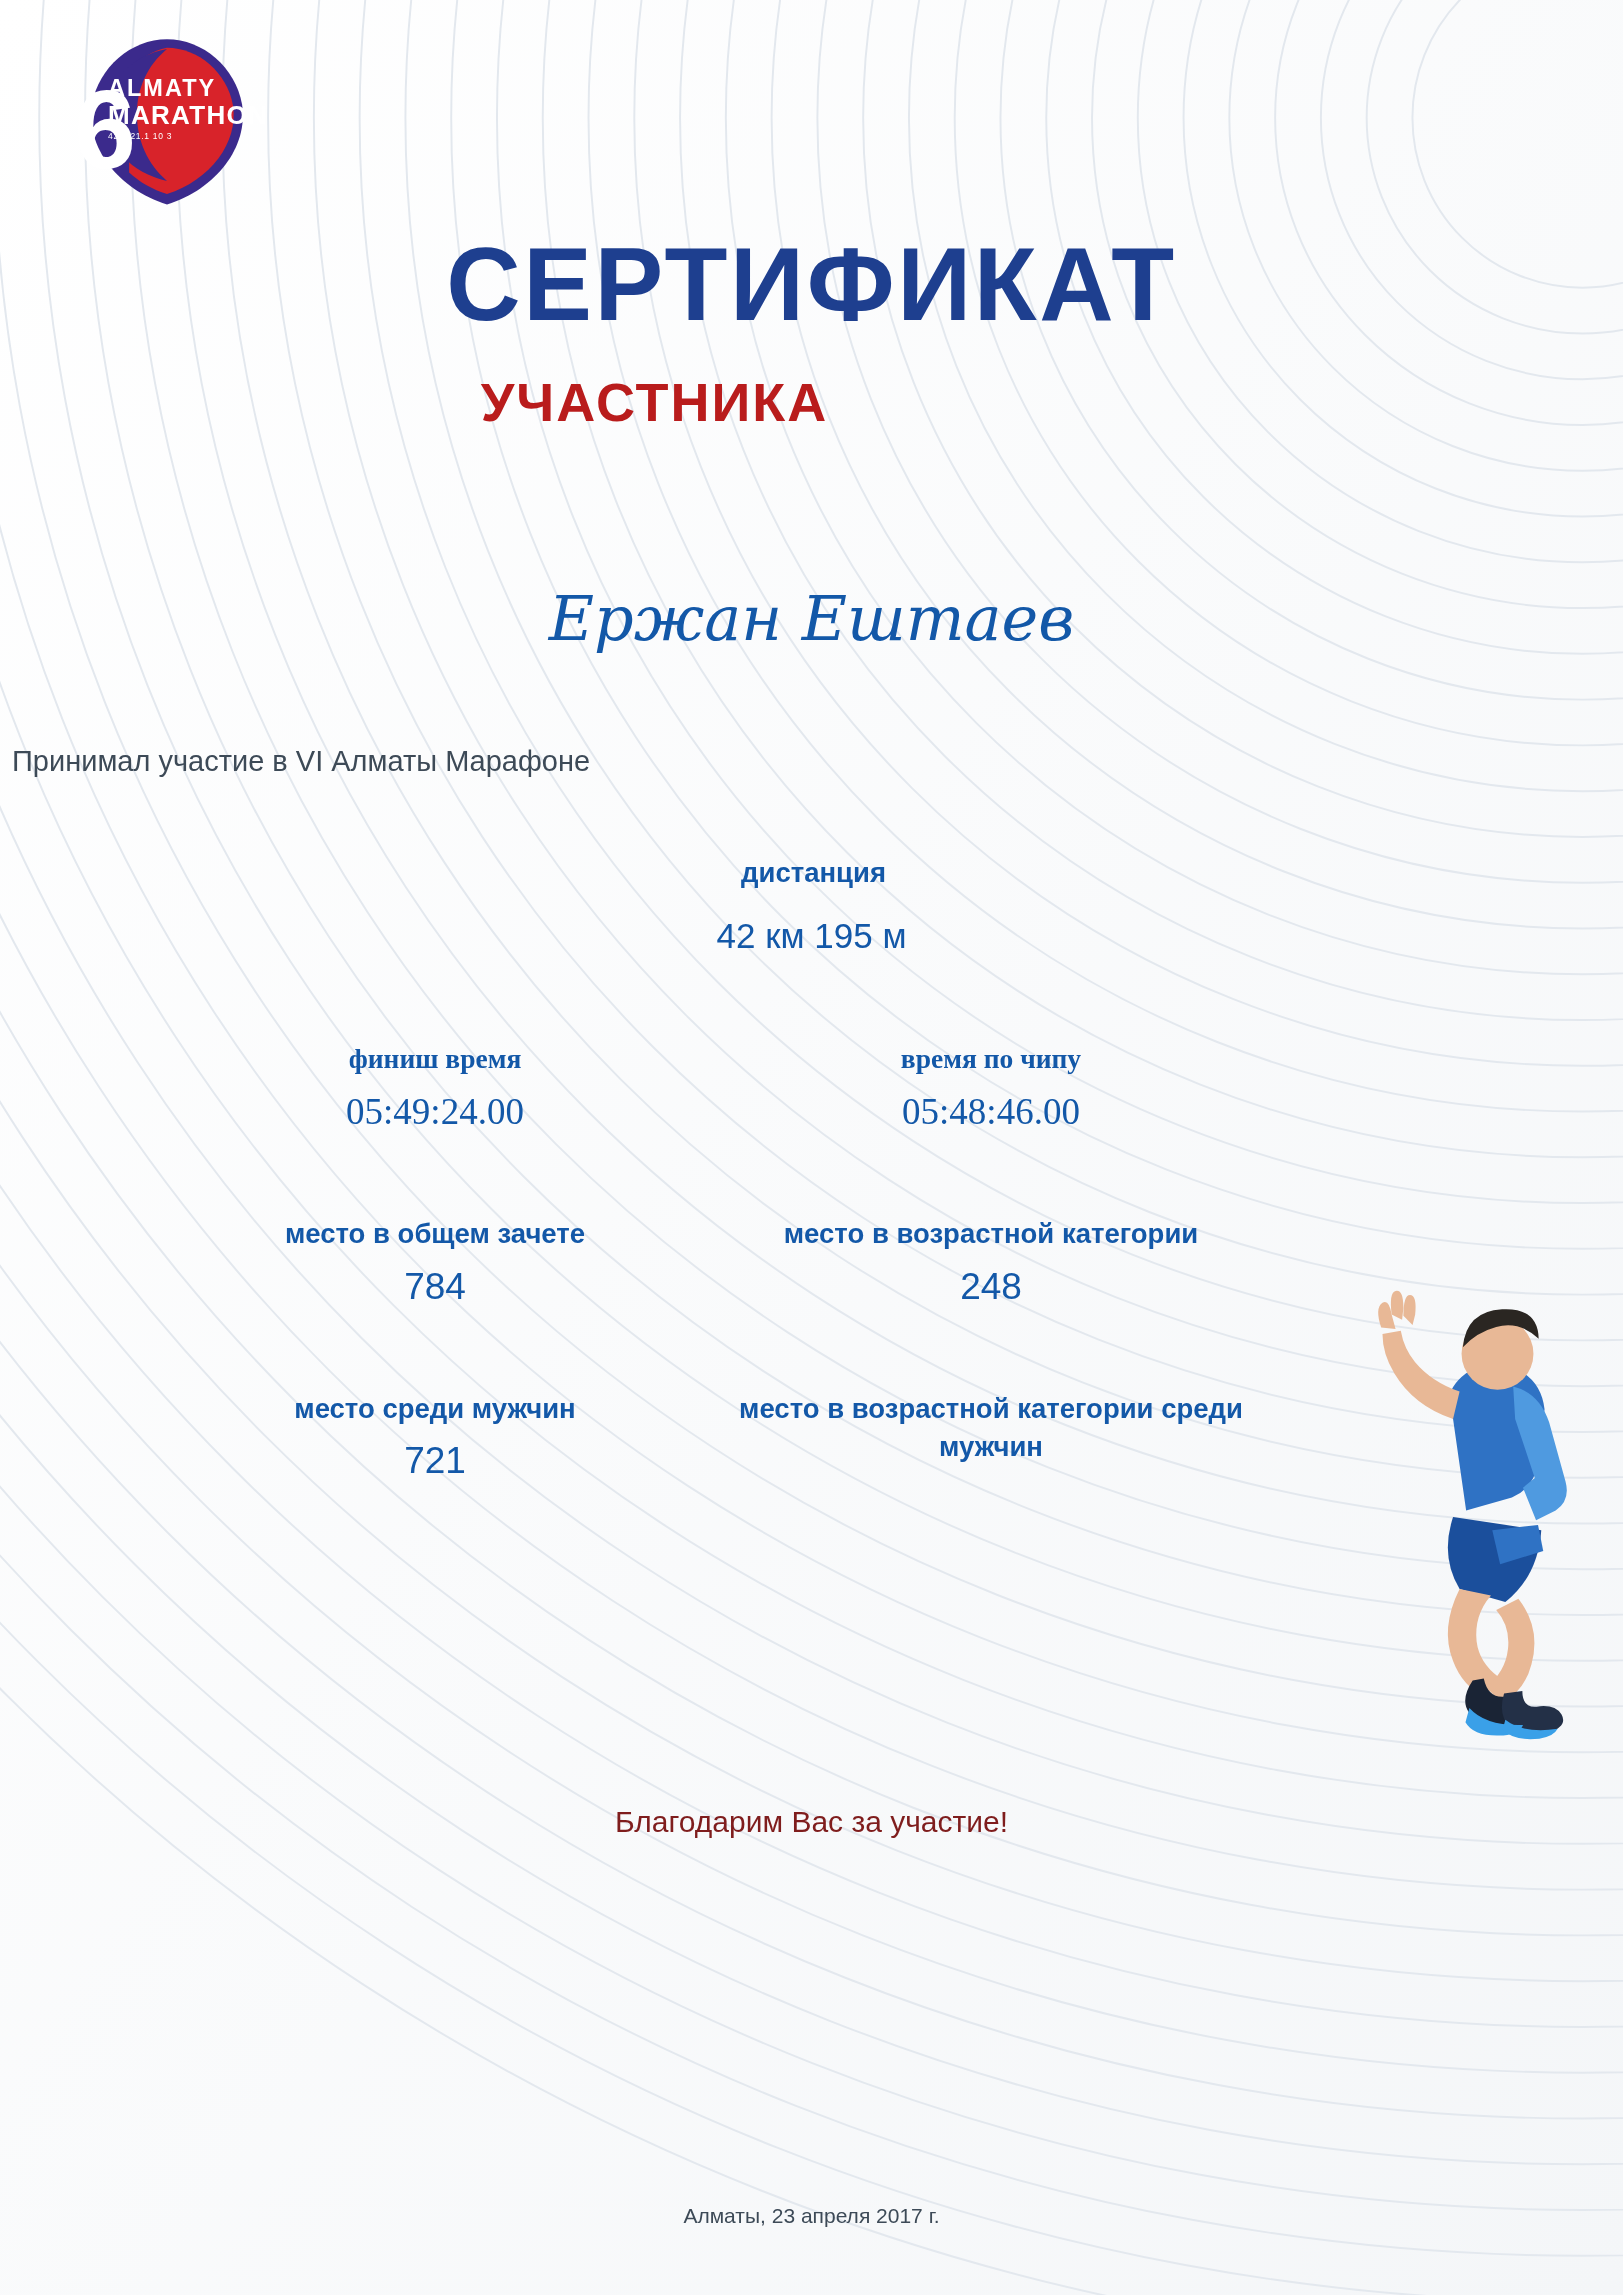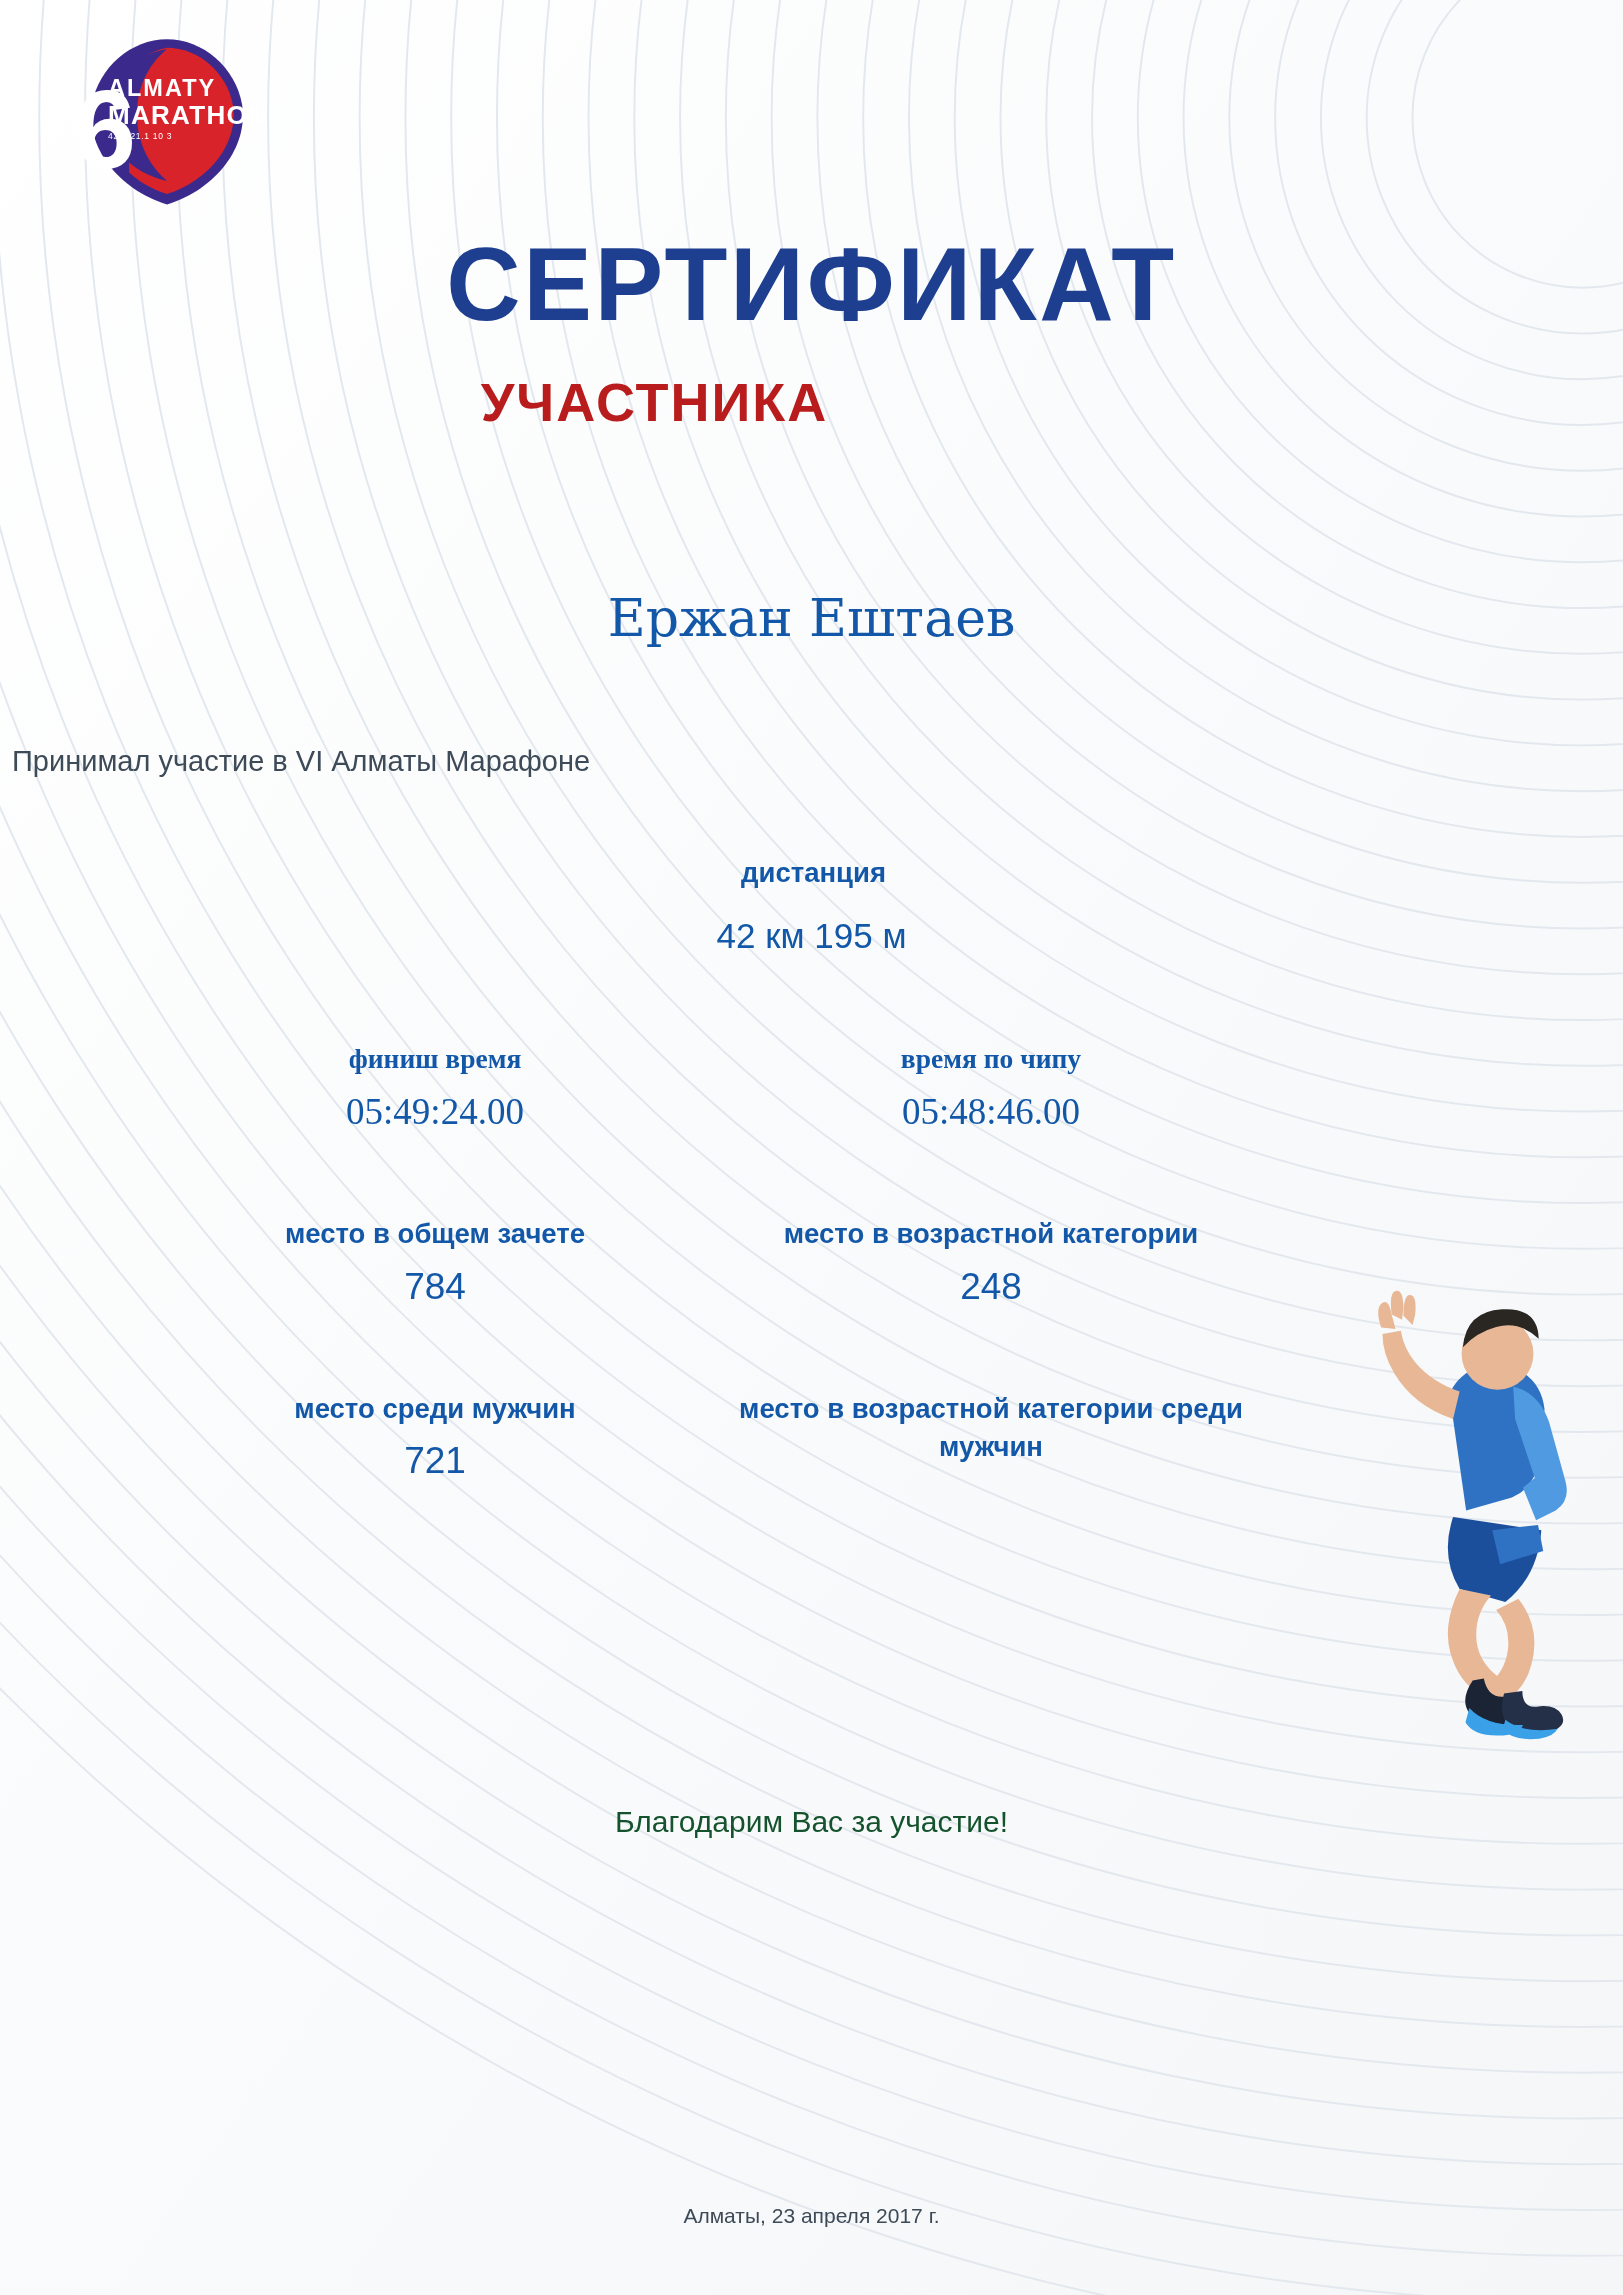--- a/index.html
+++ b/index.html
@@ -105,21 +105,22 @@
     line-height: 59px;
   }
 
   
   .participant-name {
     position: absolute;
     left: 0; right: 0;
     top: 576px;
     text-align: center;
     font-family: "DejaVu Serif", serif;
-    font-size: 52px;
+    font-style: italic;
+    font-size: 62px;
     color: #1358a8;
     line-height: 85px;
   }
 
   .subtitle-line {
     position: absolute;
     left: 12px; right: 0;
     top: 742px;
     text-align: left;
     font-size: 29px;
@@ -177,21 +178,21 @@
   }
   .row-gap-1 { margin-bottom: 78px; font-family: Liberation Serif, serif; }
   .row-gap-2 { margin-bottom: 78px; }
 
   .thanks {
     position: absolute;
     left: 0; right: 0;
     top: 1805px;
     text-align: center;
     font-size: 30px;
-    color: #14532d;
+    color: #7f1d1d;
   }
 
   .footer-place {
     position: absolute;
     left: 0; right: 0;
     top: 2204px;
     text-align: center;
     font-size: 21px;
     color: #3d4a57;
   }

